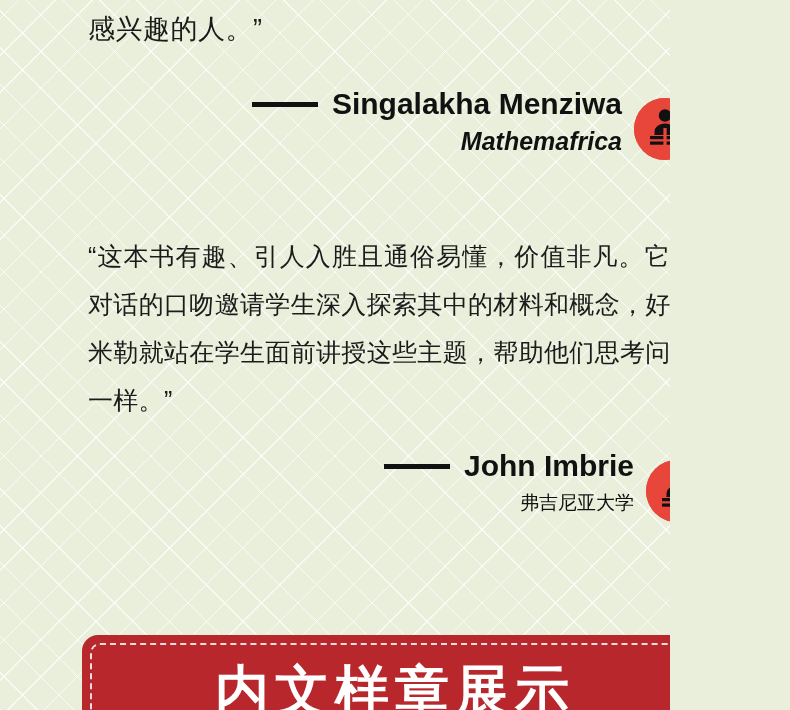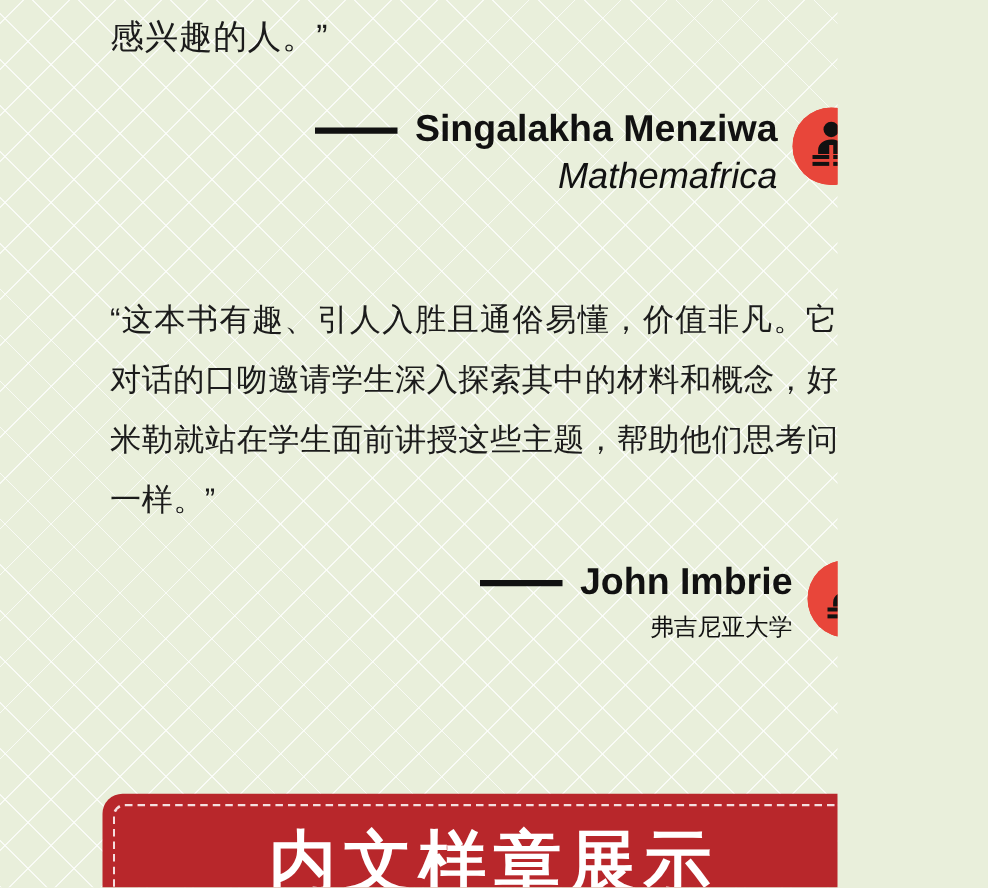--- a/index.html
+++ b/index.html
@@ -33,21 +33,21 @@
     font-size: 27px;
     line-height: 46px;
     color: #1b1b1b;
     letter-spacing: 0.5px;
   }
 
   
   .attribution {
     position: absolute;
     display: flex;
-    align-items: flex-start;
+    align-items: flex-end;
     justify-content: flex-end;
   }
   .attr-text {
     text-align: right;
     padding-right: 12px;
   }
   .attr-line1 {
     display: flex;
     align-items: center;
     justify-content: flex-end;
@@ -58,22 +58,22 @@
     white-space: nowrap;
   }
   .dash {
     display: inline-block;
     width: 66px;
     height: 5px;
     background: #111111;
     margin-right: 14px;
   }
   .attr-line2 {
-    font-size: 29px;
-    font-weight: normal;
+    font-size: 25px;
+    font-weight: bold;
     font-style: italic;
     color: #111111;
     line-height: 38px;
     white-space: nowrap;
   }
   .attr-line2.plain {
     font-style: normal;
     font-weight: normal;
     font-size: 19px;
   }

